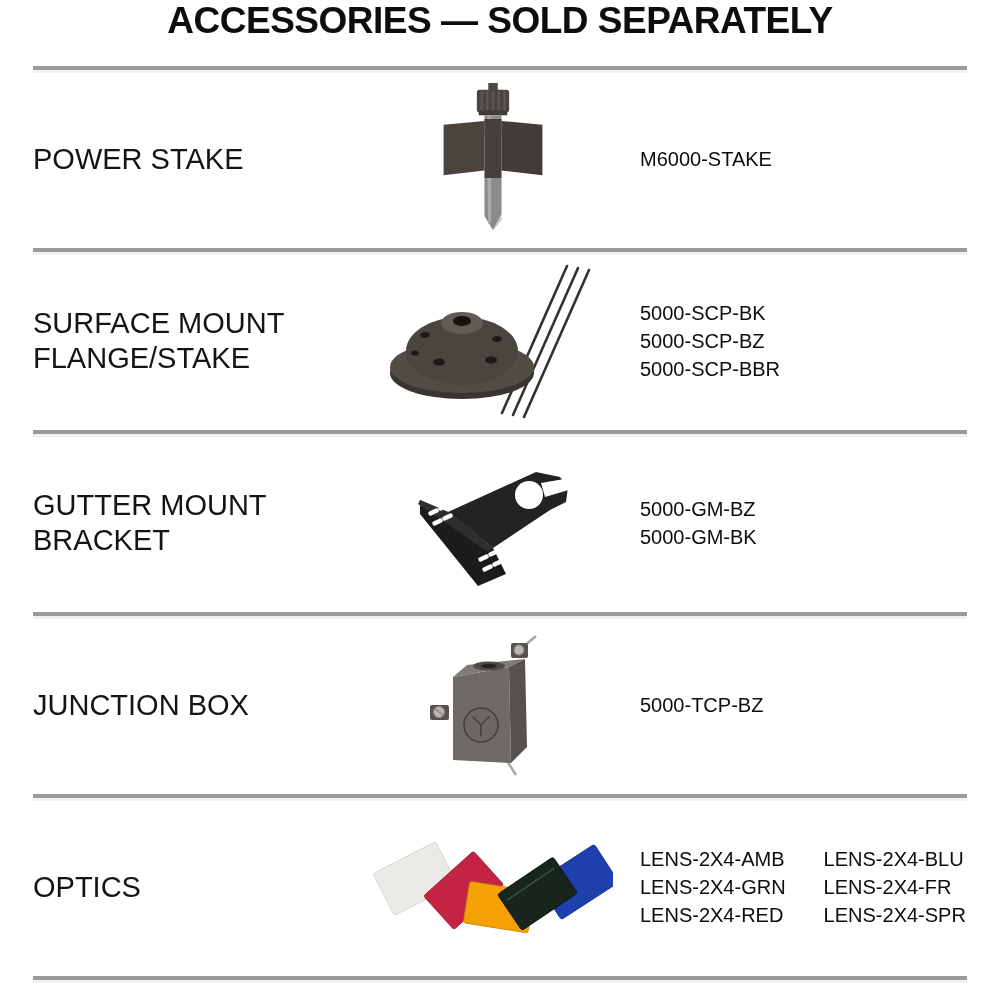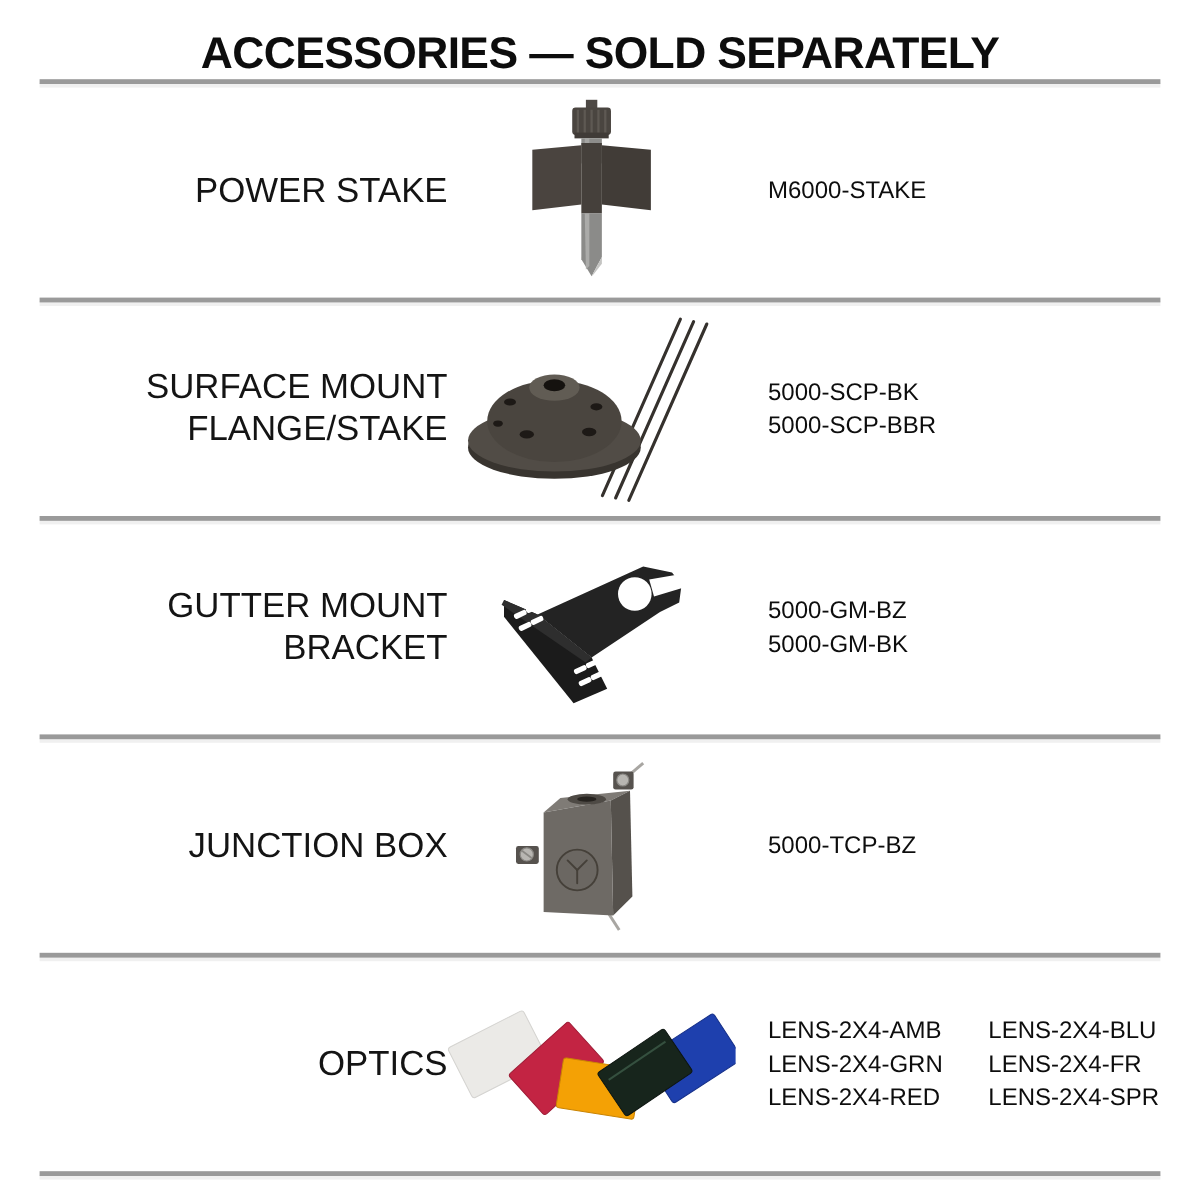--- a/index.html
+++ b/index.html
@@ -6,21 +6,21 @@
   body {
     width:1000px; height:1000px;
     font-family:"Liberation Sans", sans-serif;
     color:#111;
     overflow:hidden;
   }
   .page { padding:0 33px; }
 
   .title-bar {
     height:66px;
-    display:flex; align-items:flex-end; justify-content:center;
+    display:flex; align-items:flex-start; justify-content:center;
   }
   .title-bar h1 {
     margin:0;
     font-size:37px;
     font-weight:bold;
     letter-spacing:-0.5px;
     color:#0d0d0d;
     white-space:nowrap;
   }
 
@@ -30,21 +30,21 @@
     box-shadow:0 3px 0 rgba(0,0,0,0.06);
   }
 
   .row {
     height:178px;
     display:grid;
     grid-template-columns:340px 240px 1fr;
     align-items:center;
   }
   .row-label {
-    text-align:right;
+    text-align:left;
     font-size:29px;
     line-height:1.2;
     color:#141414;
   }
   .label-line { display:block; }
   .row-image {
     display:flex;
     align-items:center;
     justify-content:center;
     overflow:visible;
@@ -125,20 +125,21 @@
         <ellipse cx="75" cy="60" rx="9" ry="5" fill="#15120f"></ellipse>
         <ellipse cx="38" cy="74" rx="5" ry="3" fill="#1d1916"></ellipse>
         <ellipse cx="110" cy="78" rx="5" ry="3" fill="#1d1916"></ellipse>
         <ellipse cx="52" cy="101" rx="6" ry="3.5" fill="#1d1916"></ellipse>
         <ellipse cx="104" cy="99" rx="6" ry="3.5" fill="#1d1916"></ellipse>
         <ellipse cx="28" cy="92" rx="4" ry="2.6" fill="#1d1916"></ellipse>
       </svg>
     </div>
     <div class="row-parts">
       <div>5000-SCP-BK</div>
+      <div>5000-SCP-BZ</div>
       <div>5000-SCP-BBR</div>
     </div>
   </div>
   <div class="divider"></div>
 
   <div class="row">
     <div class="row-label">
       <span class="label-line">GUTTER MOUNT</span>
       <span class="label-line">BRACKET</span>
     </div>

